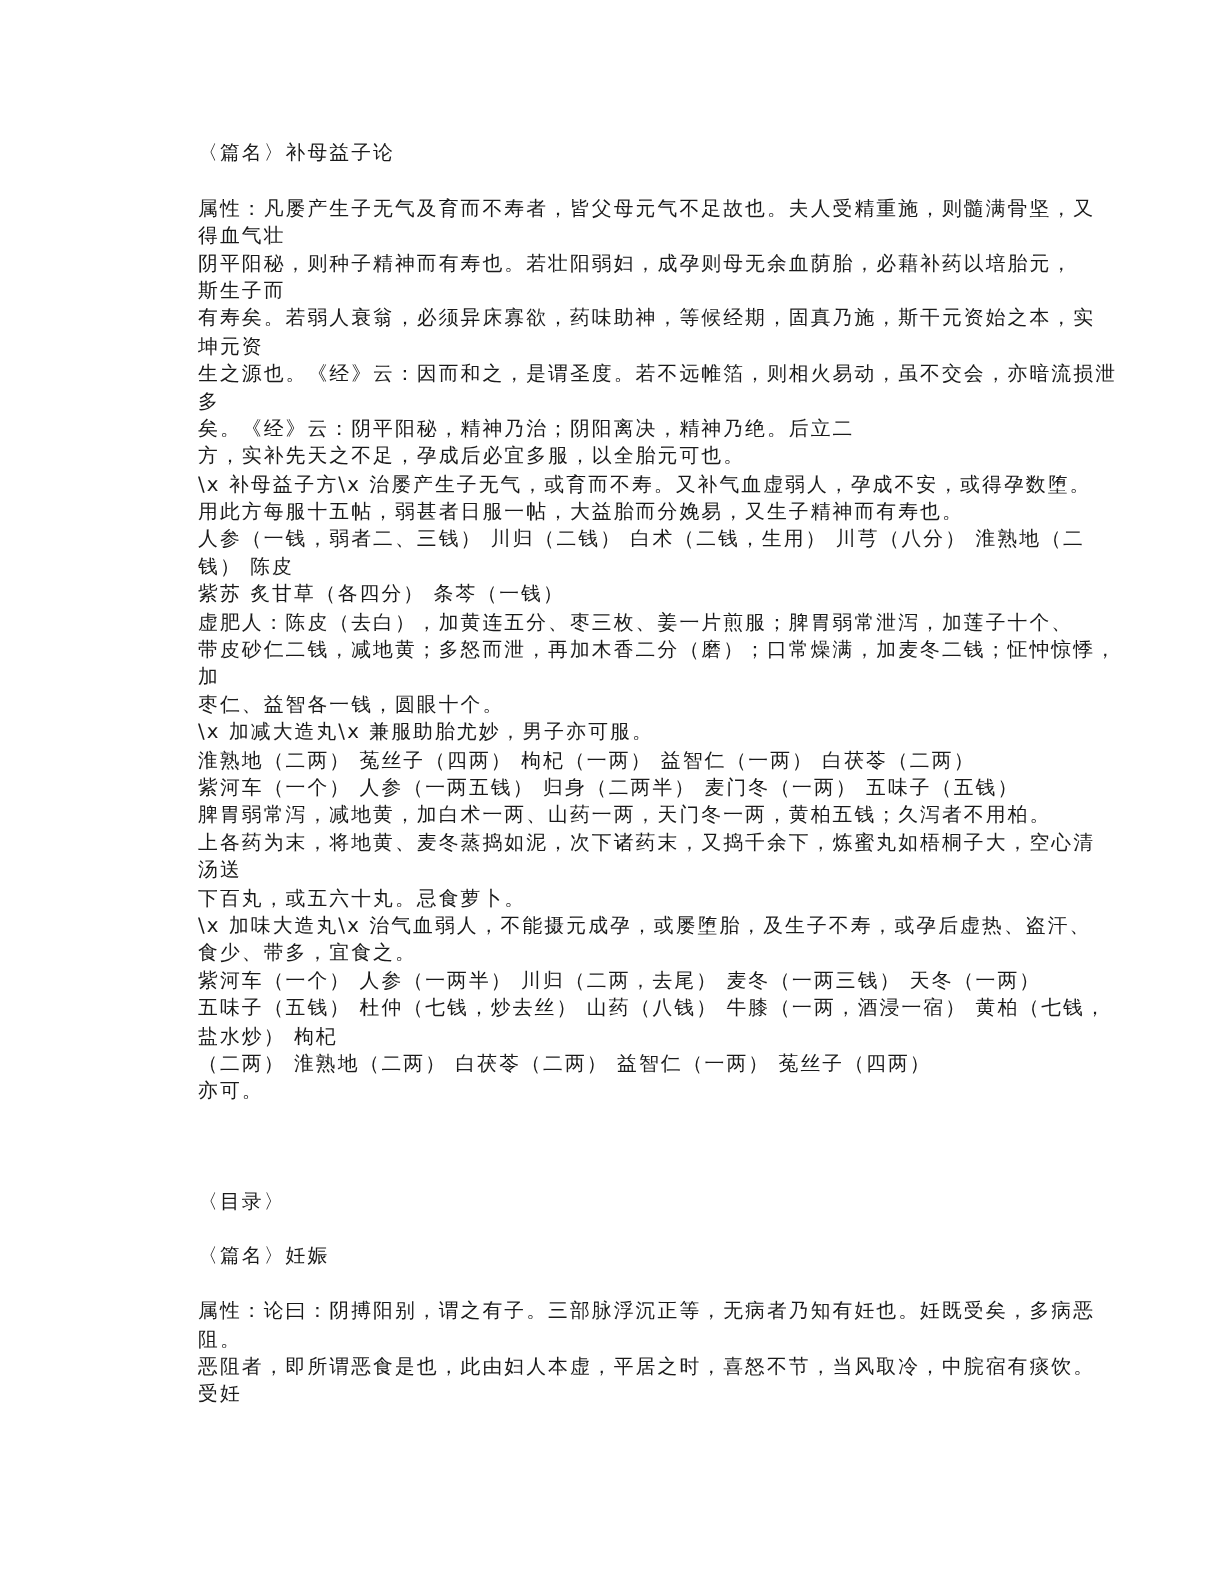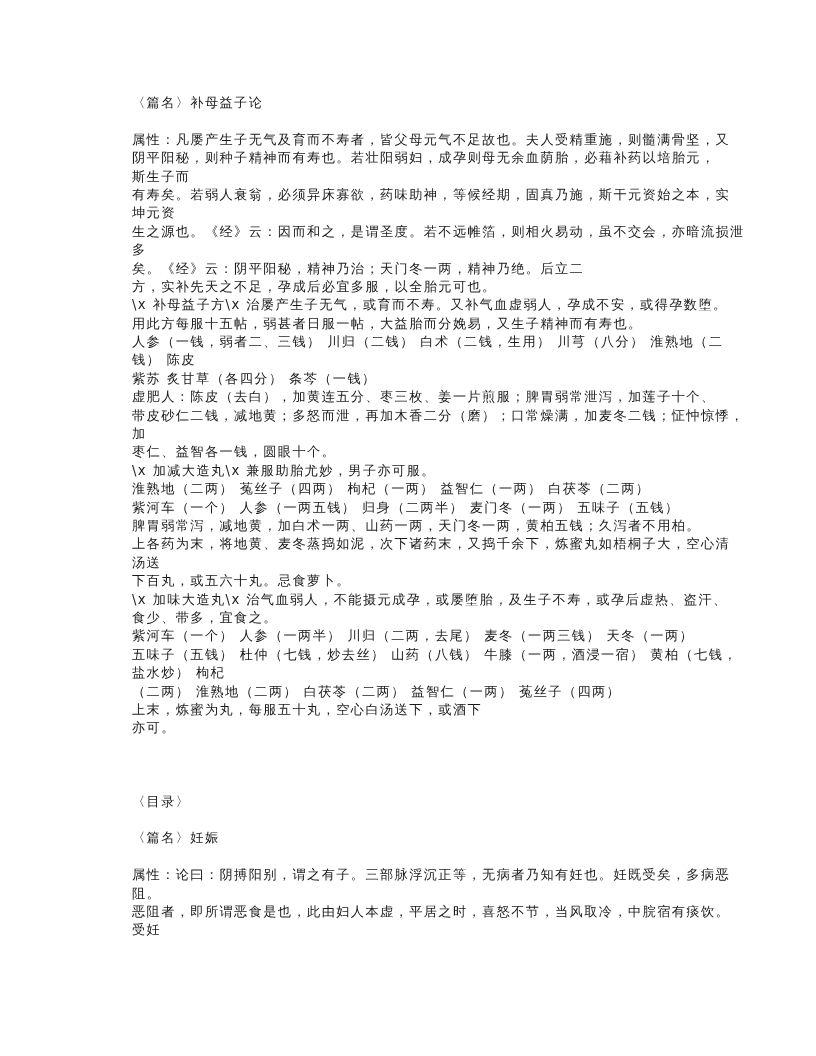--- a/index.html
+++ b/index.html
@@ -14,27 +14,28 @@
   .biggap { height: 55px; }
 </style>
 </head>
 <body>
 
 <div class="page">
   <div class="line">〈篇名〉补母益子论</div>
   <div class="gap"></div>
   <div id="s1body">
       <div class="line">属性：凡屡产生子无气及育而不寿者，皆父母元气不足故也。夫人受精重施，则髓满骨坚，又</div>
+      <div class="line">得血气壮</div>
       <div class="line">阴平阳秘，则种子精神而有寿也。若壮阳弱妇，成孕则母无余血荫胎，必藉补药以培胎元，</div>
       <div class="line">斯生子而</div>
       <div class="line">有寿矣。若弱人衰翁，必须异床寡欲，药味助神，等候经期，固真乃施，斯干元资始之本，实</div>
       <div class="line">坤元资</div>
       <div class="line">生之源也。《经》云：因而和之，是谓圣度。若不远帷箔，则相火易动，虽不交会，亦暗流损泄</div>
       <div class="line">多</div>
-      <div class="line">矣。《经》云：阴平阳秘，精神乃治；天门冬一两，精神乃绝。后立二</div>
+      <div class="line">矣。《经》云：阴平阳秘，精神乃治；阴阳离决，精神乃绝。后立二</div>
       <div class="line">方，实补先天之不足，孕成后必宜多服，以全胎元可也。</div>
       <div class="line">\x 补母益子方\x 治屡产生子无气，或育而不寿。又补气血虚弱人，孕成不安，或得孕数堕。</div>
       <div class="line">用此方每服十五帖，弱甚者日服一帖，大益胎而分娩易，又生子精神而有寿也。</div>
       <div class="line">人参（一钱，弱者二、三钱） 川归（二钱） 白术（二钱，生用） 川芎（八分） 淮熟地（二</div>
       <div class="line">钱） 陈皮</div>
       <div class="line">紫苏 炙甘草（各四分） 条芩（一钱）</div>
       <div class="line">虚肥人：陈皮（去白），加黄连五分、枣三枚、姜一片煎服；脾胃弱常泄泻，加莲子十个、</div>
       <div class="line">带皮砂仁二钱，减地黄；多怒而泄，再加木香二分（磨）；口常燥满，加麦冬二钱；怔忡惊悸，</div>
       <div class="line">加</div>
       <div class="line">枣仁、益智各一钱，圆眼十个。</div>
@@ -44,21 +45,20 @@
       <div class="line">脾胃弱常泻，减地黄，加白术一两、山药一两，天门冬一两，黄柏五钱；久泻者不用柏。</div>
       <div class="line">上各药为末，将地黄、麦冬蒸捣如泥，次下诸药末，又捣千余下，炼蜜丸如梧桐子大，空心清</div>
       <div class="line">汤送</div>
       <div class="line">下百丸，或五六十丸。忌食萝卜。</div>
       <div class="line">\x 加味大造丸\x 治气血弱人，不能摄元成孕，或屡堕胎，及生子不寿，或孕后虚热、盗汗、</div>
       <div class="line">食少、带多，宜食之。</div>
       <div class="line">紫河车（一个） 人参（一两半） 川归（二两，去尾） 麦冬（一两三钱） 天冬（一两）</div>
       <div class="line">五味子（五钱） 杜仲（七钱，炒去丝） 山药（八钱） 牛膝（一两，酒浸一宿） 黄柏（七钱，</div>
       <div class="line">盐水炒） 枸杞</div>
       <div class="line">（二两） 淮熟地（二两） 白茯苓（二两） 益智仁（一两） 菟丝子（四两）</div>
-      <div class="line">上末，炼蜜为丸，每服五十丸，空心白汤送下，或酒下</div>
       <div class="line">亦可。</div>
     </div>
   <div class="biggap"></div>
   <div class="line">〈目录〉</div>
   <div class="gap"></div>
   <div class="line">〈篇名〉妊娠</div>
   <div class="gap"></div>
   <div id="s2body">
       <div class="line">属性：论曰：阴搏阳别，谓之有子。三部脉浮沉正等，无病者乃知有妊也。妊既受矣，多病恶</div>
       <div class="line">阻。</div>

